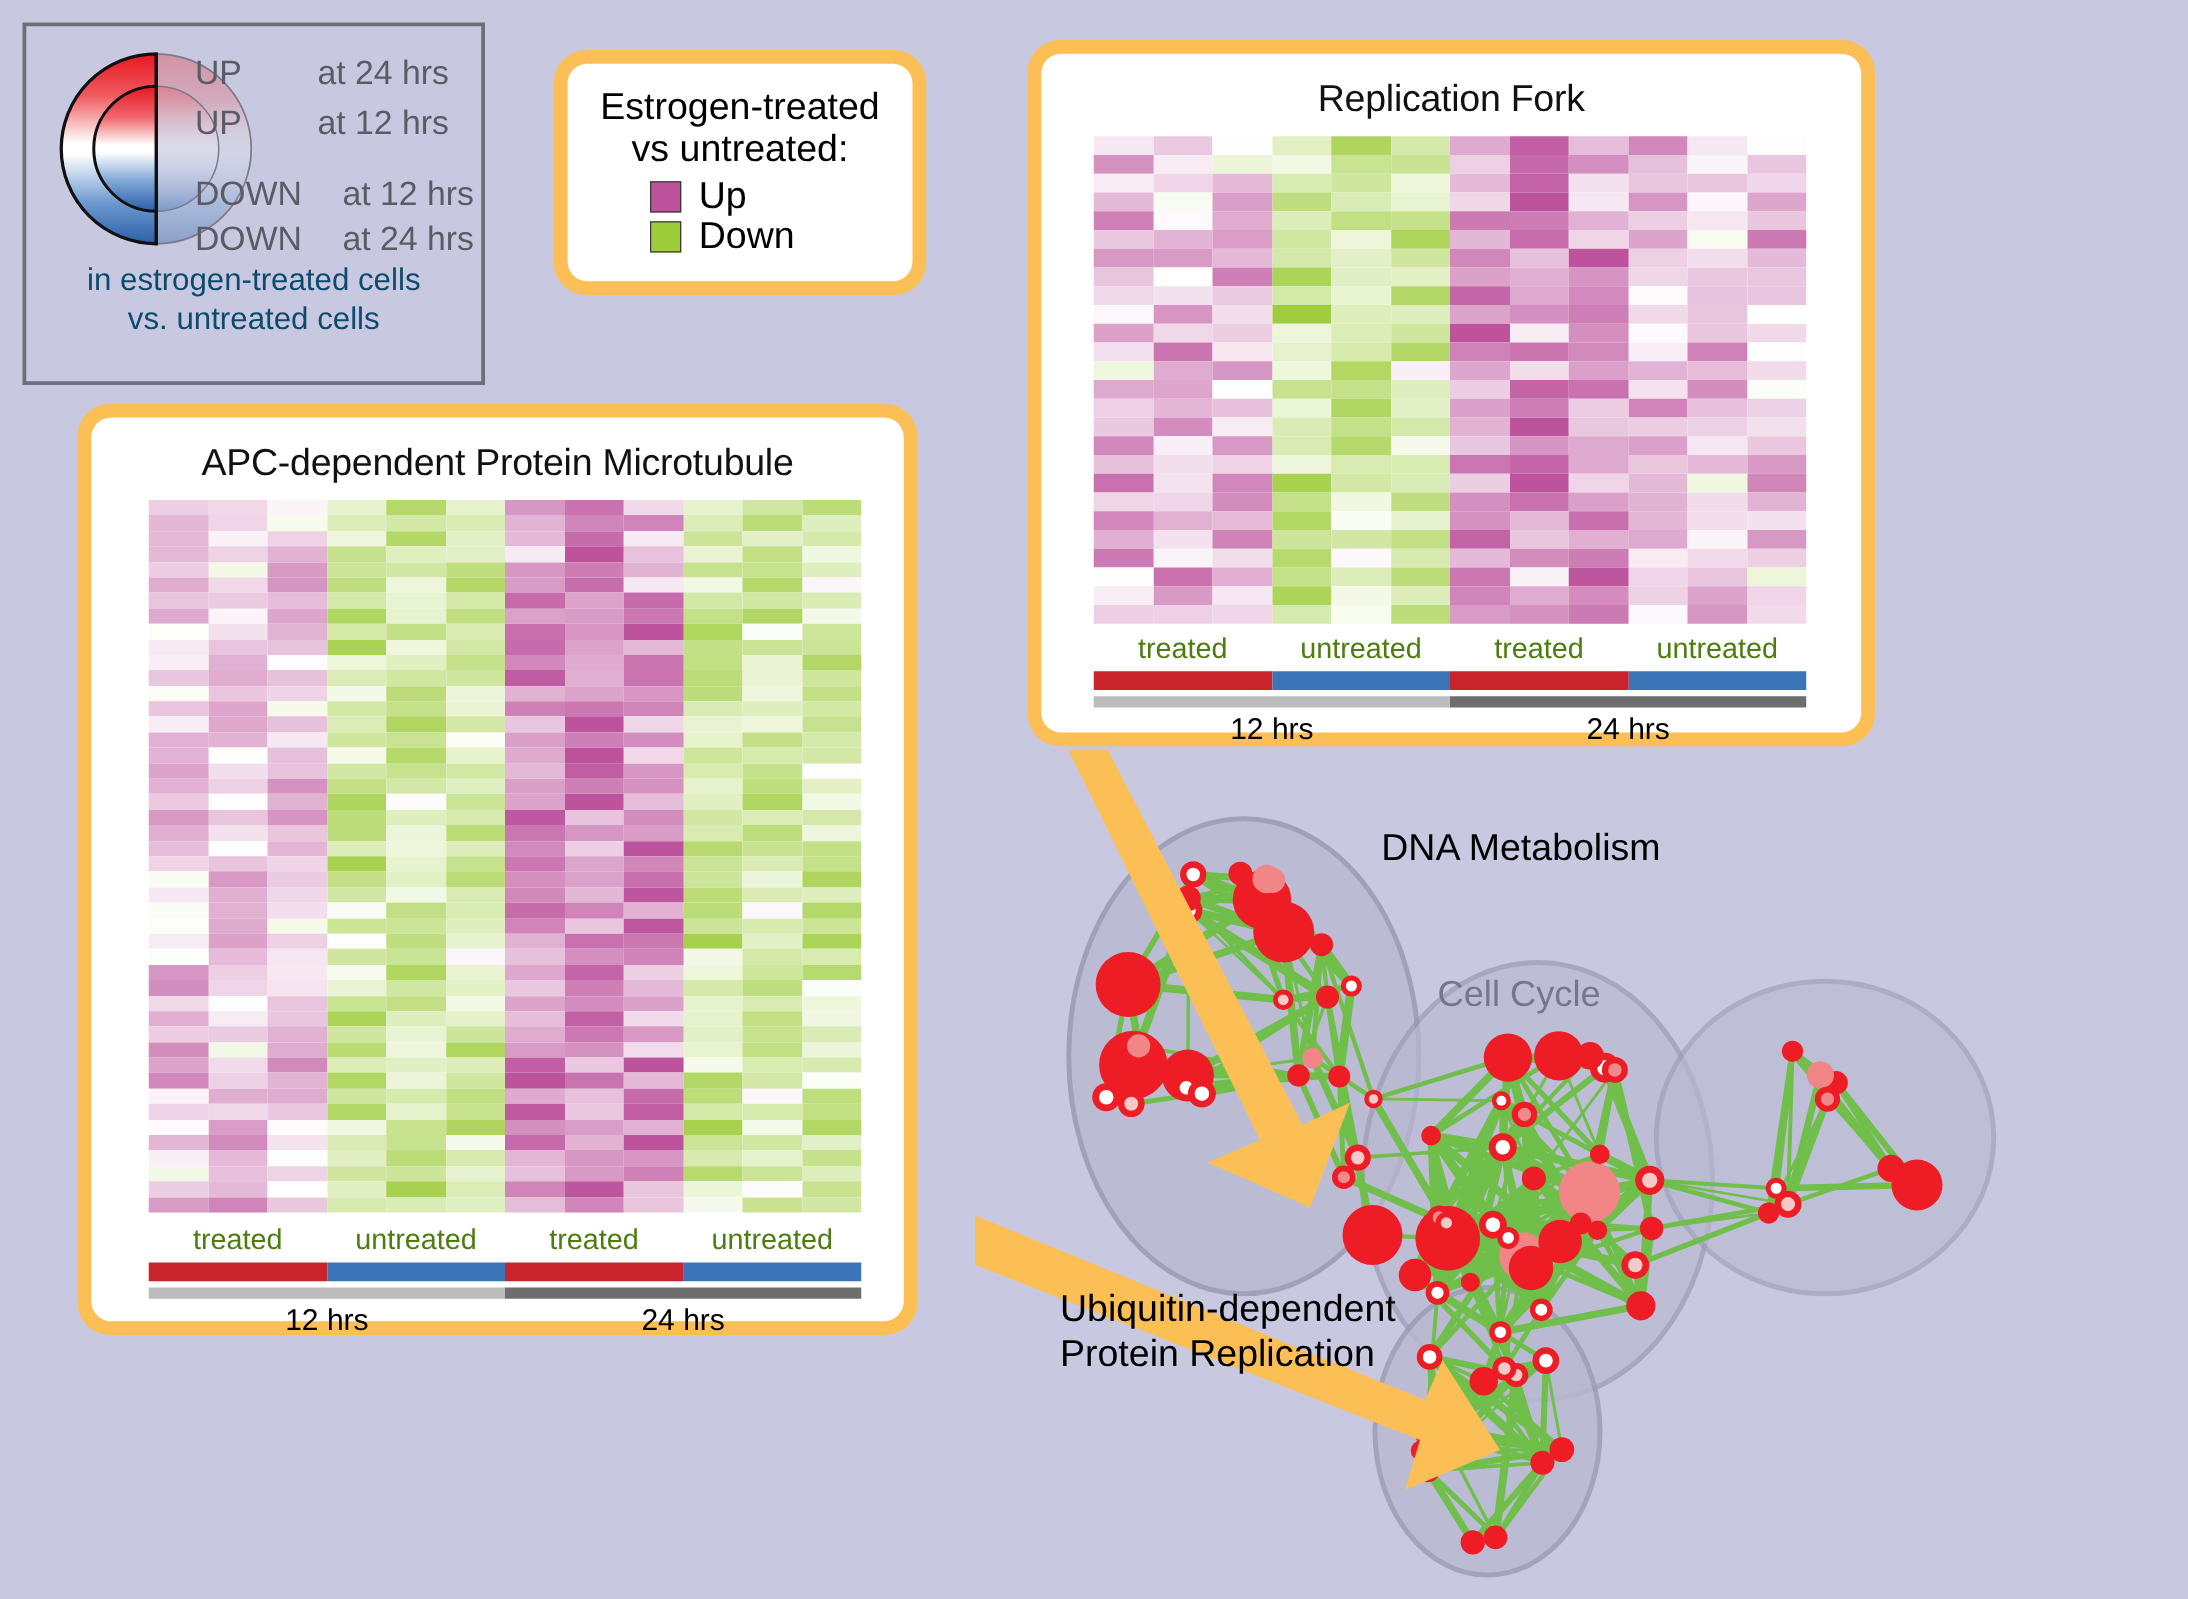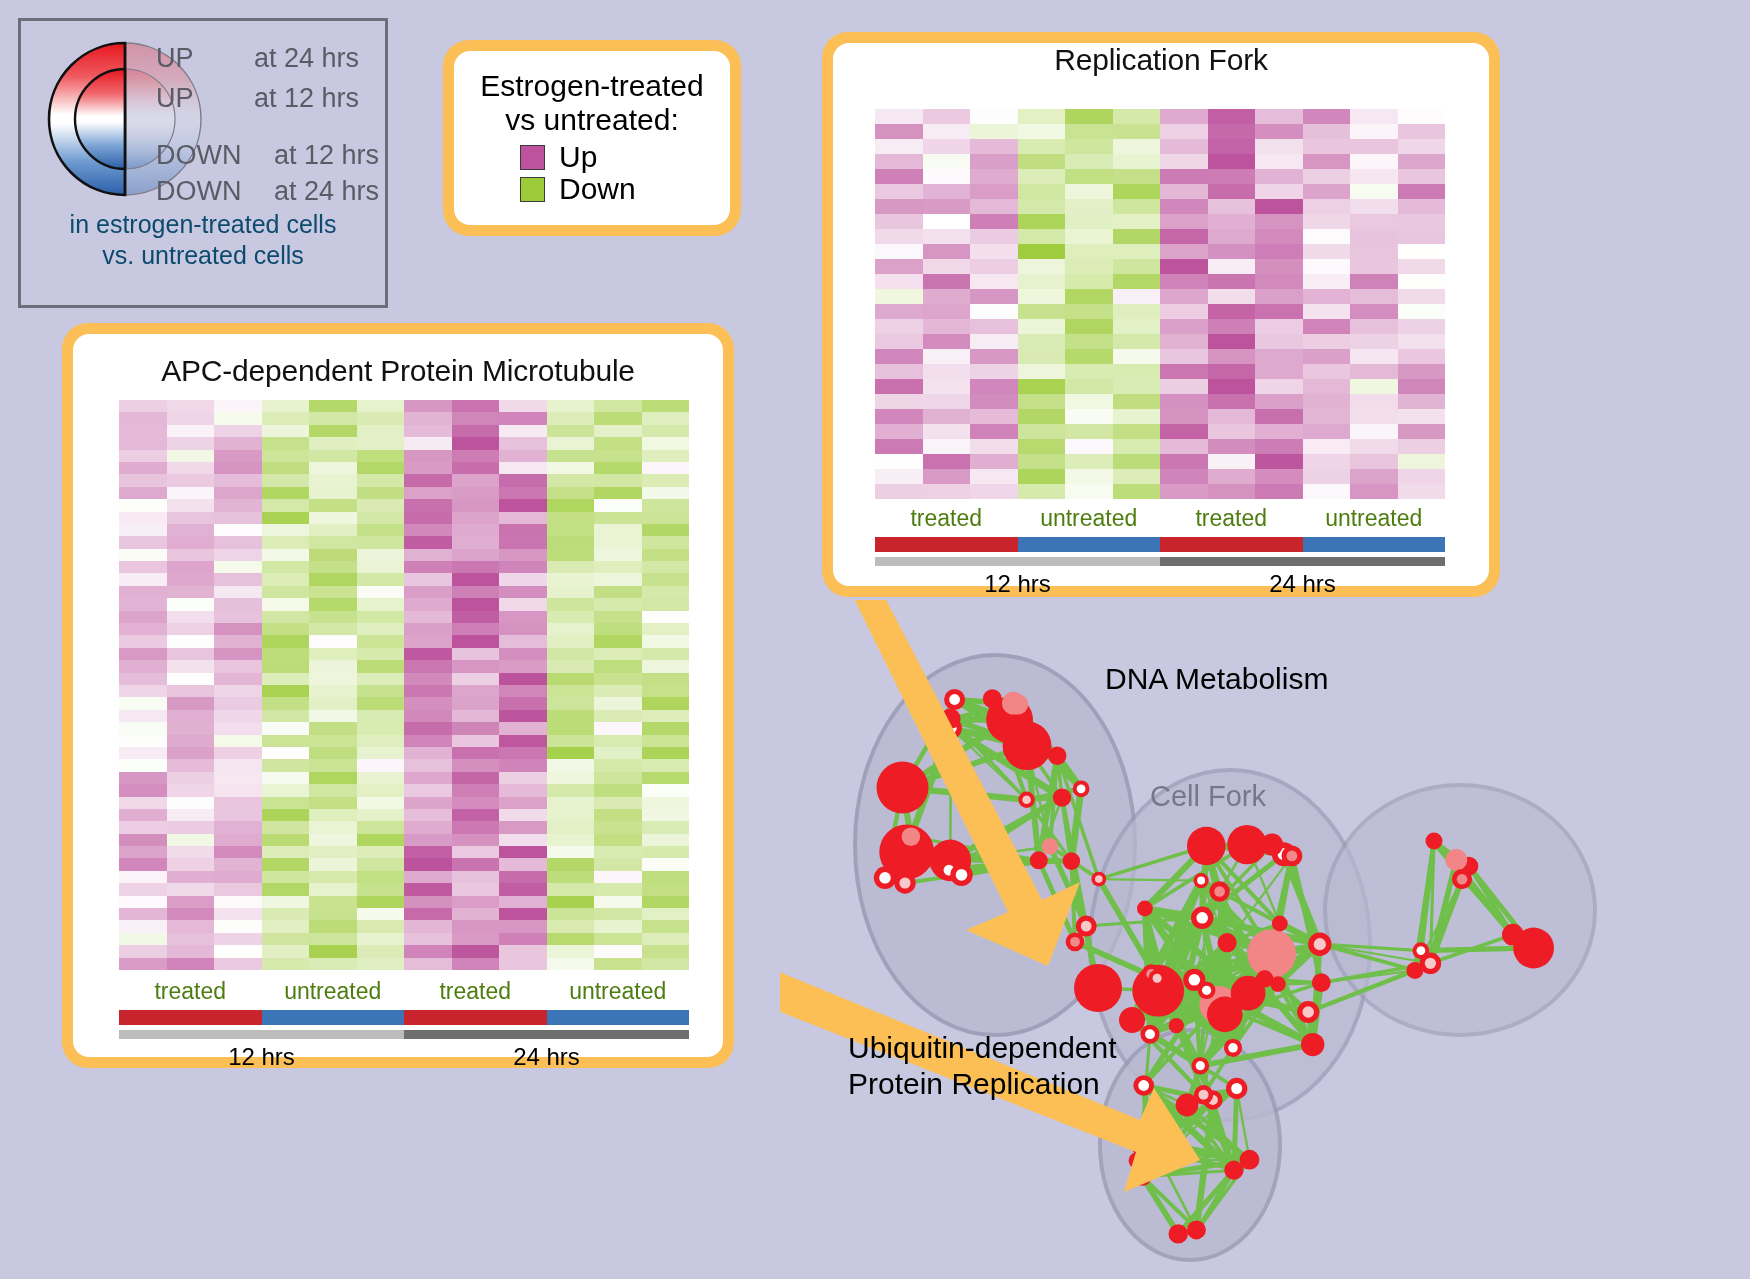--- a/index.html
+++ b/index.html
@@ -180,21 +180,21 @@
         <div class="legend-item">
           <span class="swatch" style="background:#9dcc3a"></span>
           <span class="legend-label">Down</span>
         </div>
       </div>
     </div>
   </div>
 
   <div class="panel" id="rf-panel">
     <div class="panel-inner">
-      <div class="panel-title" style="">Replication Fork</div>
+      <div class="panel-title" style="padding-top:20px;">Replication Fork</div>
 
       <div class="hm-wrap" style="left:42px;top:66px;width:570px;height:390px;">
         <div class="heatmap" id="hm-rf" style="grid-template-columns: repeat(12, 1fr); grid-template-rows: repeat(26, 1fr);">
             <i style="background:rgb(246,232,242)"></i>
             <i style="background:rgb(235,202,225)"></i>
             <i style="background:rgb(254,253,254)"></i>
             <i style="background:rgb(226,240,196)"></i>
             <i style="background:rgb(175,213,94)"></i>
             <i style="background:rgb(213,233,171)"></i>
             <i style="background:rgb(223,170,207)"></i>
@@ -1573,18 +1573,18 @@
           <circle cx="352.0" cy="420.0" r="13.0" fill="#ee1c25"></circle>
         </g>
 
       <g>
         <path d="M 55 -60 L 75 -60 L 262 300 L 300 282 L 268 366 L 186 330 L 228 312 L 55 -40 Z" fill="#fbbf55"></path>
         <path d="M -30 383 L -30 360 L 360 520 L 374 488 L 420 560 L 344 592 L 356 552 L -30 400 Z" fill="#fbbf55"></path>
       </g>
     </svg>
 
     <div class="net-label" id="lbl-dna">DNA Metabolism</div>
-    <div class="net-label" id="lbl-cc">Cell Fork</div>
+    <div class="net-label" id="lbl-cc">Cell Cycle</div>
     <div class="net-label" id="lbl-ub">Ubiquitin-dependent
 Protein Replication</div>
   </div>
 
 </div>
 
 </body></html>

